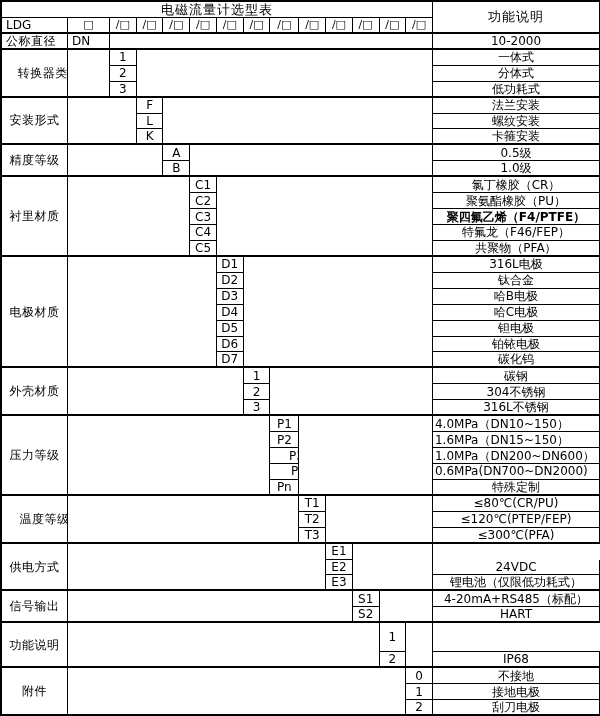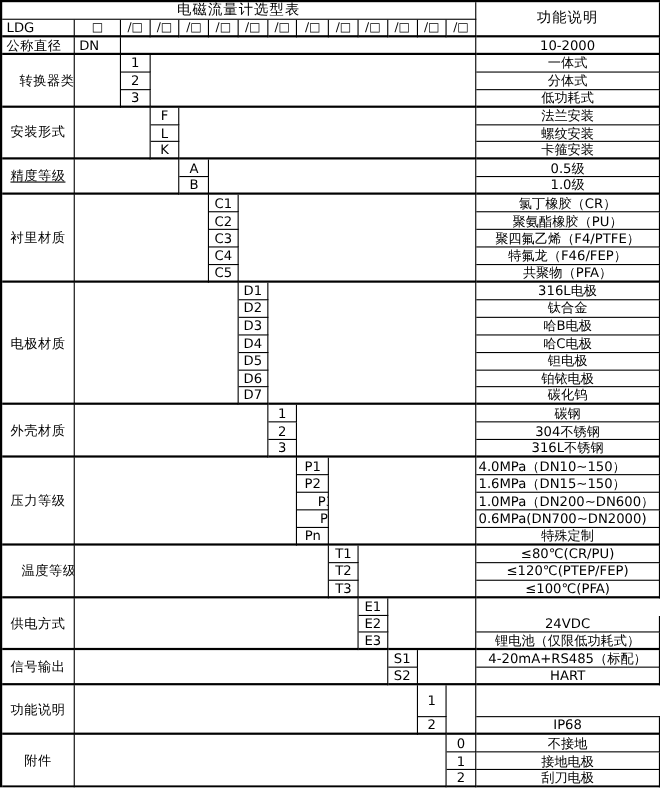--- a/index.html
+++ b/index.html
@@ -72,35 +72,35 @@
     <div class="cell secend" style="grid-area: 4 / 4 / span 3 / span 11;"></div>
     <div class="cell label-cell secend" style="grid-area: 7 / 1 / span 3 / span 1;">安装形式</div>
     <div class="cell secend" style="grid-area: 7 / 2 / span 3 / span 2;"></div>
     <div class="cell code" style="grid-area: 7 / 4 / span 1 / span 1;">F</div>
     <div class="cell fn" style="grid-area: 7 / 15 / span 1 / span 1;">法兰安装</div>
     <div class="cell code" style="grid-area: 8 / 4 / span 1 / span 1;">L</div>
     <div class="cell fn" style="grid-area: 8 / 15 / span 1 / span 1;">螺纹安装</div>
     <div class="cell code secend" style="grid-area: 9 / 4 / span 1 / span 1;">K</div>
     <div class="cell fn secend" style="grid-area: 9 / 15 / span 1 / span 1;">卡箍安装</div>
     <div class="cell secend" style="grid-area: 7 / 5 / span 3 / span 10;"></div>
-    <div class="cell label-cell secend" style="grid-area: 10 / 1 / span 2 / span 1; text-decoration: underline;">精度等级</div>
+    <div class="cell label-cell secend" style="grid-area: 10 / 1 / span 2 / span 1;">精度等级</div>
     <div class="cell secend" style="grid-area: 10 / 2 / span 2 / span 3;"></div>
     <div class="cell code" style="grid-area: 10 / 5 / span 1 / span 1;">A</div>
     <div class="cell fn" style="grid-area: 10 / 15 / span 1 / span 1;">0.5级</div>
     <div class="cell code secend" style="grid-area: 11 / 5 / span 1 / span 1;">B</div>
     <div class="cell fn secend" style="grid-area: 11 / 15 / span 1 / span 1;">1.0级</div>
     <div class="cell secend" style="grid-area: 10 / 6 / span 2 / span 9;"></div>
     <div class="cell label-cell secend" style="grid-area: 12 / 1 / span 5 / span 1;">衬里材质</div>
     <div class="cell secend" style="grid-area: 12 / 2 / span 5 / span 4;"></div>
     <div class="cell code" style="grid-area: 12 / 6 / span 1 / span 1;">C1</div>
     <div class="cell fn" style="grid-area: 12 / 15 / span 1 / span 1;">氯丁橡胶（CR）</div>
     <div class="cell code" style="grid-area: 13 / 6 / span 1 / span 1;">C2</div>
     <div class="cell fn" style="grid-area: 13 / 15 / span 1 / span 1;">聚氨酯橡胶（PU）</div>
     <div class="cell code" style="grid-area: 14 / 6 / span 1 / span 1;">C3</div>
-    <div class="cell fn" style="grid-area: 14 / 15 / span 1 / span 1;">聚四氟乙烯（F4/PTFE）</div>
+    <div class="cell fn" style="grid-area: 14 / 15 / span 1 / span 1; font-weight: bold;">聚四氟乙烯（F4/PTFE）</div>
     <div class="cell code" style="grid-area: 15 / 6 / span 1 / span 1;">C4</div>
     <div class="cell fn" style="grid-area: 15 / 15 / span 1 / span 1;">特氟龙（F46/FEP）</div>
     <div class="cell code secend" style="grid-area: 16 / 6 / span 1 / span 1;">C5</div>
     <div class="cell fn secend" style="grid-area: 16 / 15 / span 1 / span 1;">共聚物（PFA）</div>
     <div class="cell secend" style="grid-area: 12 / 7 / span 5 / span 8;"></div>
     <div class="cell label-cell secend" style="grid-area: 17 / 1 / span 7 / span 1;">电极材质</div>
     <div class="cell secend" style="grid-area: 17 / 2 / span 7 / span 5;"></div>
     <div class="cell code" style="grid-area: 17 / 7 / span 1 / span 1;">D1</div>
     <div class="cell fn" style="grid-area: 17 / 15 / span 1 / span 1;">316L电极</div>
     <div class="cell code" style="grid-area: 18 / 7 / span 1 / span 1;">D2</div>
@@ -138,21 +138,21 @@
     <div class="cell code secend" style="grid-area: 31 / 9 / span 1 / span 1;">Pn</div>
     <div class="cell fn secend" style="grid-area: 31 / 15 / span 1 / span 1;">特殊定制</div>
     <div class="cell secend" style="grid-area: 27 / 10 / span 5 / span 5;"></div>
     <div class="cell label-cell secend" style="grid-area: 32 / 1 / span 3 / span 1; padding-left: 20px;">温度等级</div>
     <div class="cell secend" style="grid-area: 32 / 2 / span 3 / span 8;"></div>
     <div class="cell code" style="grid-area: 32 / 10 / span 1 / span 1;">T1</div>
     <div class="cell fn" style="grid-area: 32 / 15 / span 1 / span 1;">≤80℃(CR/PU)</div>
     <div class="cell code" style="grid-area: 33 / 10 / span 1 / span 1;">T2</div>
     <div class="cell fn" style="grid-area: 33 / 15 / span 1 / span 1;">≤120℃(PTEP/FEP)</div>
     <div class="cell code secend" style="grid-area: 34 / 10 / span 1 / span 1;">T3</div>
-    <div class="cell fn secend" style="grid-area: 34 / 15 / span 1 / span 1;">≤100℃(PFA)</div>
+    <div class="cell fn secend" style="grid-area: 34 / 15 / span 1 / span 1;">≤300℃(PFA)</div>
     <div class="cell secend" style="grid-area: 32 / 11 / span 3 / span 4;"></div>
     <div class="cell label-cell secend" style="grid-area: 35 / 1 / span 3 / span 1;">供电方式</div>
     <div class="cell secend" style="grid-area: 35 / 2 / span 3 / span 9;"></div>
     <div class="cell code" style="grid-area: 35 / 11 / span 1 / span 1;">E1</div>
     <div class="cell code" style="grid-area: 36 / 11 / span 1 / span 1;">E2</div>
     <div class="cell fn" style="grid-area: 36 / 15 / span 1 / span 1;">24VDC</div>
     <div class="cell code secend" style="grid-area: 37 / 11 / span 1 / span 1;">E3</div>
     <div class="cell fn secend" style="grid-area: 37 / 15 / span 1 / span 1;">锂电池（仅限低功耗式）</div>
     <div class="cell secend" style="grid-area: 35 / 12 / span 3 / span 3;"></div>
     <div class="cell label-cell secend" style="grid-area: 38 / 1 / span 2 / span 1;">信号输出</div>

